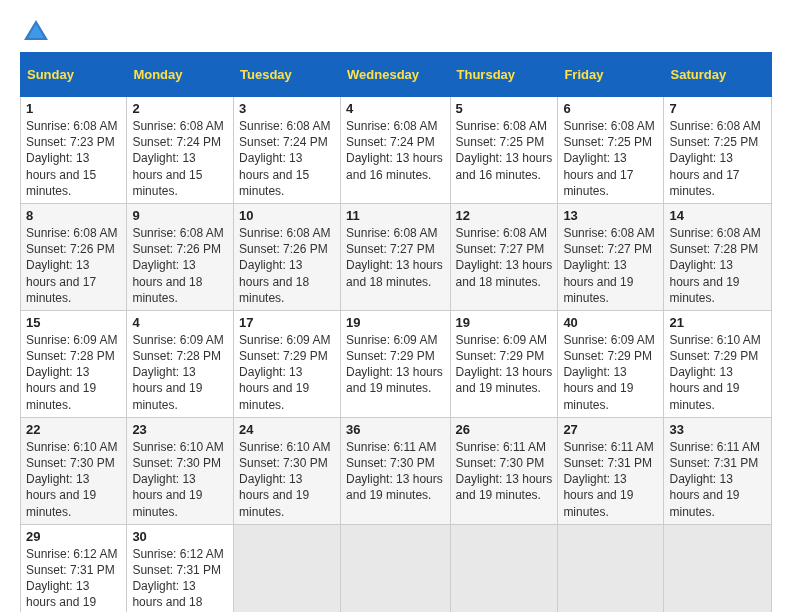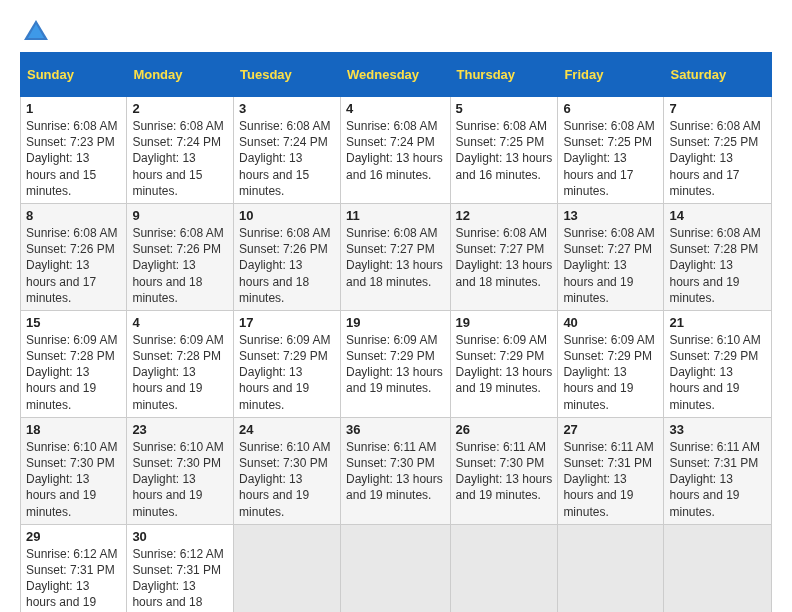--- a/index.html
+++ b/index.html
@@ -220,21 +220,21 @@
             <span class="day-num">40</span>
             <div class="day-info">Sunrise: 6:09 AM<br>Sunset: 7:29 PM<br>Daylight: 13 hours and 19 minutes.</div>
           </td>
           <td>
             <span class="day-num">21</span>
             <div class="day-info">Sunrise: 6:10 AM<br>Sunset: 7:29 PM<br>Daylight: 13 hours and 19 minutes.</div>
           </td>
         </tr>
         <tr>
           <td>
-            <span class="day-num">18</span>
+            <span class="day-num">22</span>
             <div class="day-info">Sunrise: 6:10 AM<br>Sunset: 7:30 PM<br>Daylight: 13 hours and 19 minutes.</div>
           </td>
           <td>
             <span class="day-num">23</span>
             <div class="day-info">Sunrise: 6:10 AM<br>Sunset: 7:30 PM<br>Daylight: 13 hours and 19 minutes.</div>
           </td>
           <td>
             <span class="day-num">24</span>
             <div class="day-info">Sunrise: 6:10 AM<br>Sunset: 7:30 PM<br>Daylight: 13 hours and 19 minutes.</div>
           </td>

